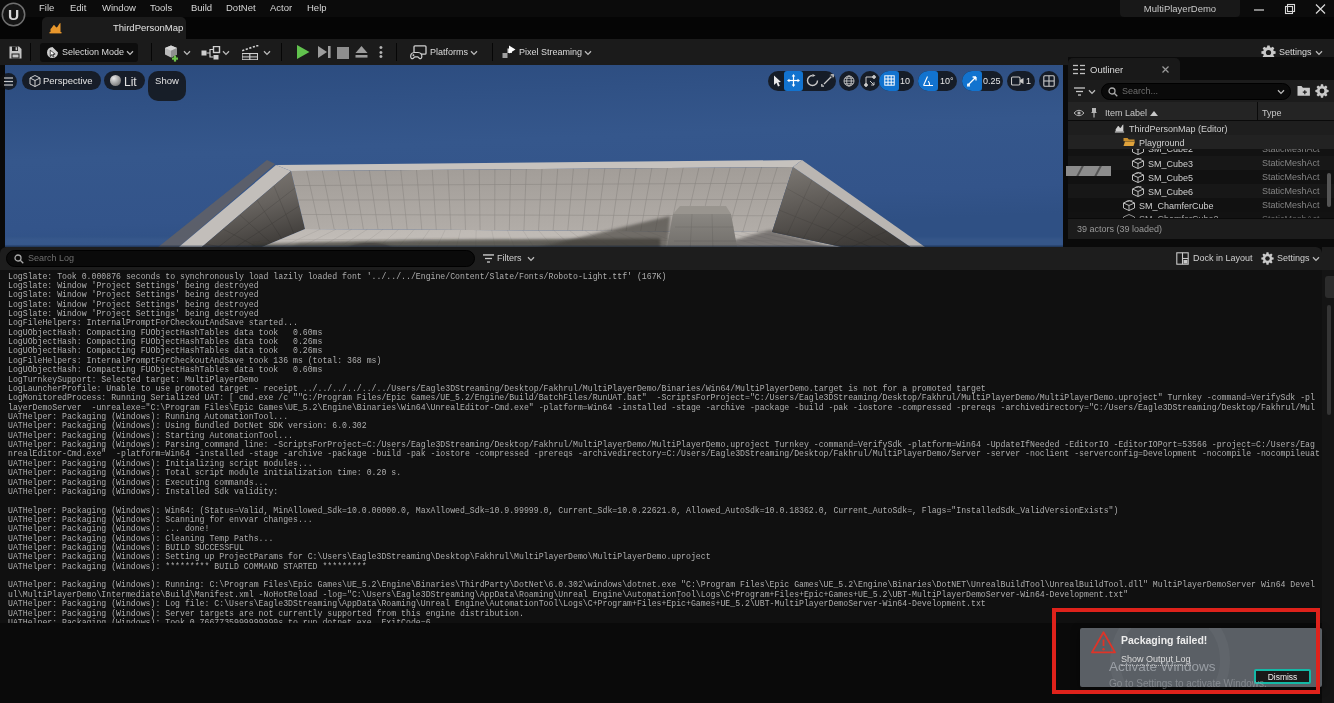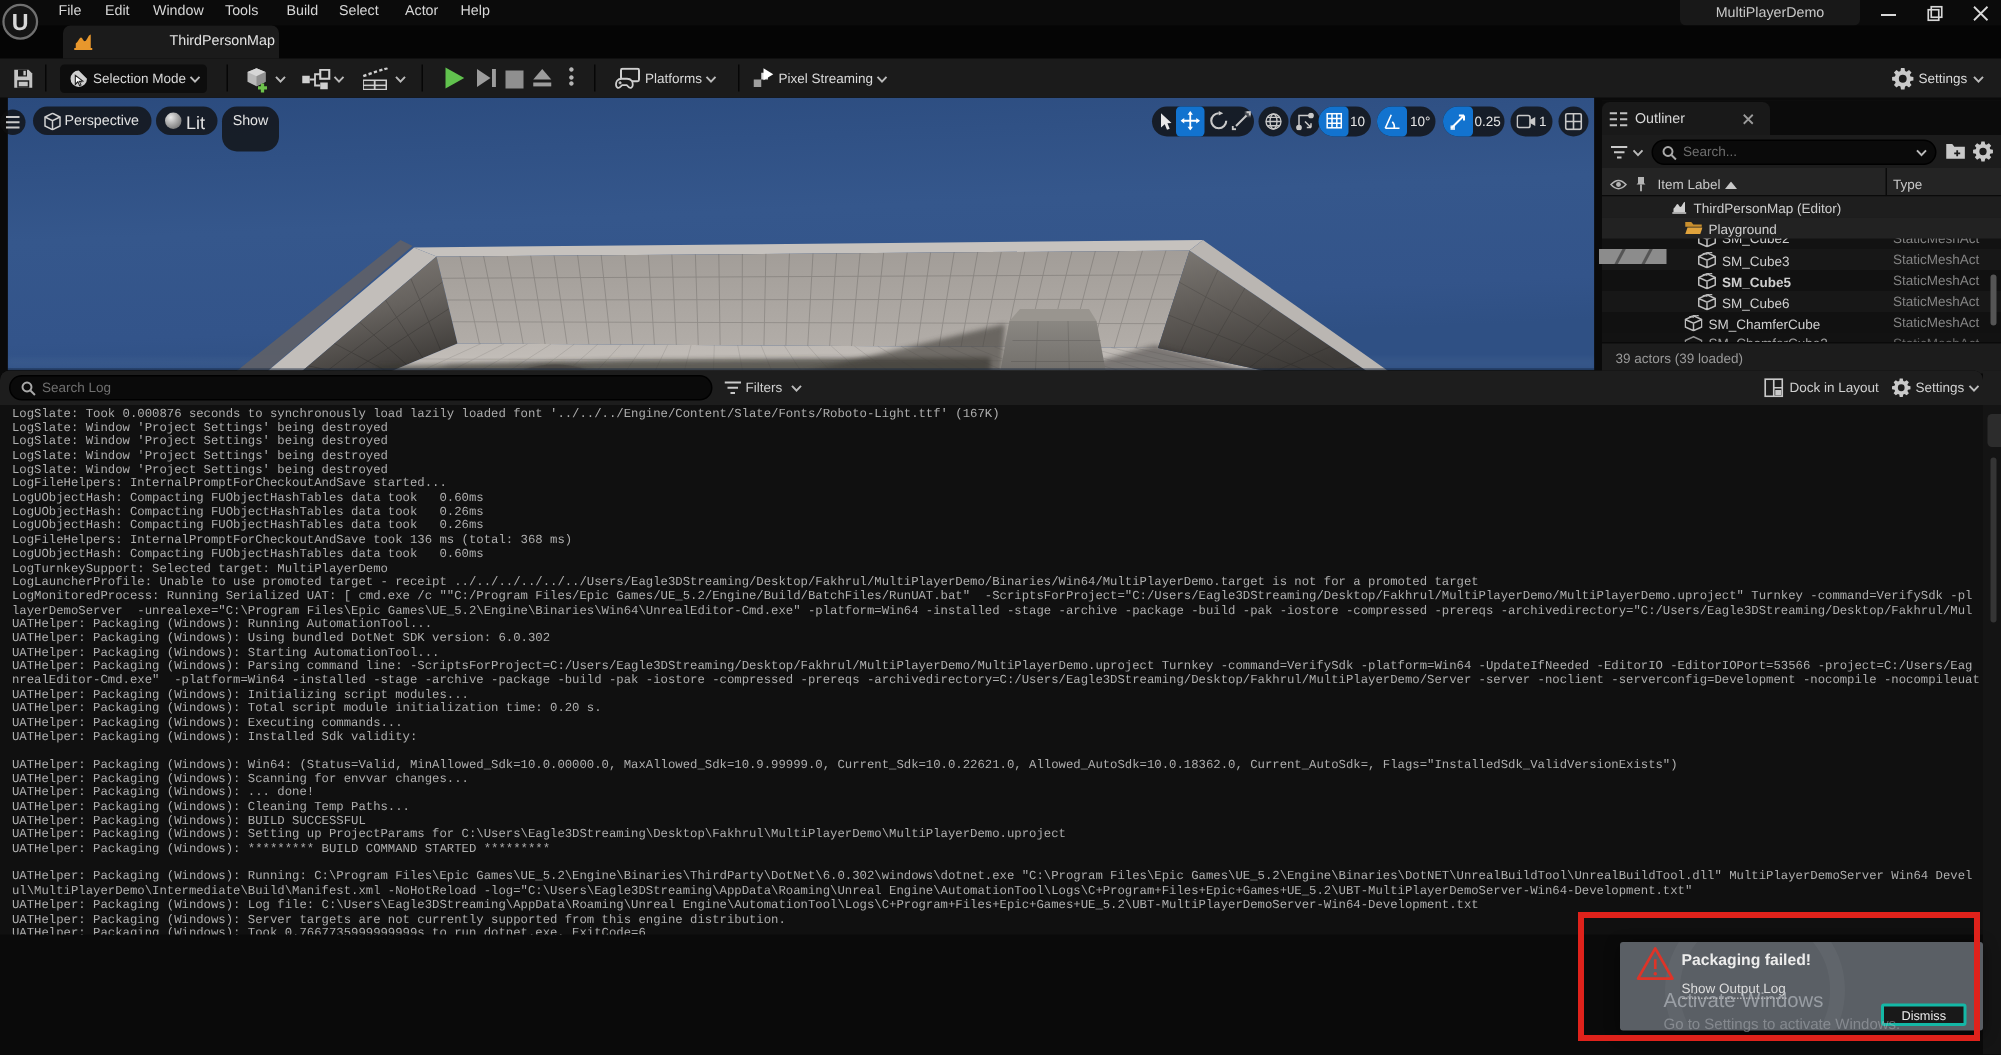--- a/index.html
+++ b/index.html
@@ -18,21 +18,21 @@
 
 <svg class="abs" style="left:1px;top:2px;z-index:30" width="25" height="25" viewBox="0 0 25 25">
   <circle cx="12.5" cy="12.5" r="11.2" fill="#151515" stroke="#707070" stroke-width="1.5"></circle>
   <text x="12.5" y="18" font-size="15.5" font-weight="bold" fill="#d8d8d8" text-anchor="middle" font-family="Liberation Sans">U</text>
 </svg>
 <div class="abs menu" style="left:39px;top:2px;">File</div>
 <div class="abs menu" style="left:70px;top:2px;">Edit</div>
 <div class="abs menu" style="left:102px;top:2px;">Window</div>
 <div class="abs menu" style="left:150px;top:2px;">Tools</div>
 <div class="abs menu" style="left:191px;top:2px;">Build</div>
-<div class="abs menu" style="left:226px;top:2px;">Select</div>
+<div class="abs menu" style="left:226px;top:2px;">DotNet</div>
 <div class="abs menu" style="left:270px;top:2px;">Actor</div>
 <div class="abs menu" style="left:307px;top:2px;">Help</div>
 <div class="abs" style="left:1120px;top:0;width:120px;height:17px;background:#181818;border-radius:0 0 4px 4px;text-align:center;line-height:17px;color:#c8c8c8;font-size:9.5px;">MultiPlayerDemo</div>
 
 <svg class="abs" style="left:1252px;top:3px" width="80" height="12" viewBox="0 0 80 12">
   <line x1="2" y1="7" x2="12" y2="7" stroke="#d8d8d8" stroke-width="1.2"></line>
   <rect x="33.5" y="3.5" width="7" height="7" fill="none" stroke="#d8d8d8" stroke-width="1.1"></rect>
   <rect x="35.5" y="1.5" width="7" height="7" fill="none" stroke="#d8d8d8" stroke-width="1.1"></rect>
   <path d="M64 1.5 L73 10.5 M73 1.5 L64 10.5" stroke="#d8d8d8" stroke-width="1.2"></path>
 </svg>
@@ -404,21 +404,21 @@
 <div class="abs" style="left:1026px;top:76px;color:#e6e6e6;font-size:9px;">1</div>
 <div class="abs" style="left:1039px;top:71px;width:20px;height:20px;border-radius:50%;background:rgba(16,16,16,0.8);"></div>
 <svg class="abs" style="left:1043px;top:75px" width="12" height="12" viewBox="0 0 12 12">
       <g stroke="#c9c9c9" stroke-width="1.1" fill="none">
         <rect x="0.8" y="0.8" width="10.4" height="10.4" rx="1"></rect>
         <line x1="6" y1="0.8" x2="6" y2="11.2"></line>
         <line x1="0.8" y1="6" x2="11.2" y2="6"></line>
       </g>
     </svg>
 
-<div class="abs" style="left:1068px;top:67px;width:266px;height:182px;background:#151515;overflow:hidden;">
+<div class="abs" style="left:1068px;top:57px;width:266px;height:182px;background:#151515;overflow:hidden;">
 
   <div class="abs" style="left:0;top:0;width:266px;height:23px;background:#0b0b0b;"></div>
   <div class="abs" style="left:0;top:1px;width:112px;height:22px;background:#191919;border-radius:5px 5px 0 0;"></div>
   <svg class="abs" style="left:5px;top:7px" width="12" height="11" viewBox="0 0 12 11">
         <g stroke="#c0c0c0" stroke-width="1.3">
           <line x1="0" y1="1.5" x2="5" y2="1.5"></line>
           <line x1="0" y1="5.5" x2="5" y2="5.5"></line>
           <line x1="0" y1="9.5" x2="5" y2="9.5"></line>
           <line x1="7" y1="1.5" x2="12" y2="1.5"></line>
           <line x1="7" y1="5.5" x2="12" y2="5.5"></line>
@@ -503,21 +503,21 @@
           <path d="M6 0.5 L11.5 3 L11.5 8 L6 10.5 L0.5 8 L0.5 3 Z M0.5 3 L6 5.5 L11.5 3 M6 5.5 L6 10.5" fill="none" stroke="#bdbdbd" stroke-width="1"></path>
           <path d="M3.2 1.8 a1.4 0.8 0 0 1 2.8 0 M6.4 0.9 a1.4 0.8 0 0 1 2.8 0" fill="none" stroke="#bdbdbd" stroke-width="0.9"></path>
         </svg>
     <div class="abs" style="left:80px;top:37.5px;">SM_Cube3</div>
     <div class="abs" style="left:194px;top:37px;color:#848484;">StaticMeshAct</div>
     <div class="abs" style="left:0;top:49px;width:266px;height:14px;background:#111;"></div>
     <svg class="abs" style="left:64px;top:51px" width="12" height="11" viewBox="0 0 12 11">
           <path d="M6 0.5 L11.5 3 L11.5 8 L6 10.5 L0.5 8 L0.5 3 Z M0.5 3 L6 5.5 L11.5 3 M6 5.5 L6 10.5" fill="none" stroke="#bdbdbd" stroke-width="1"></path>
           <path d="M3.2 1.8 a1.4 0.8 0 0 1 2.8 0 M6.4 0.9 a1.4 0.8 0 0 1 2.8 0" fill="none" stroke="#bdbdbd" stroke-width="0.9"></path>
         </svg>
-    <div class="abs" style="left:80px;top:51.5px;font-weight:bold;">SM_Cube5</div>
+    <div class="abs" style="left:80px;top:51.5px;">SM_Cube5</div>
     <div class="abs" style="left:194px;top:51px;color:#848484;">StaticMeshAct</div>
     <div class="abs" style="left:0;top:63px;width:266px;height:14px;background:#171717;"></div>
     <svg class="abs" style="left:64px;top:65px" width="12" height="11" viewBox="0 0 12 11">
           <path d="M6 0.5 L11.5 3 L11.5 8 L6 10.5 L0.5 8 L0.5 3 Z M0.5 3 L6 5.5 L11.5 3 M6 5.5 L6 10.5" fill="none" stroke="#bdbdbd" stroke-width="1"></path>
           <path d="M3.2 1.8 a1.4 0.8 0 0 1 2.8 0 M6.4 0.9 a1.4 0.8 0 0 1 2.8 0" fill="none" stroke="#bdbdbd" stroke-width="0.9"></path>
         </svg>
     <div class="abs" style="left:80px;top:65.5px;">SM_Cube6</div>
     <div class="abs" style="left:194px;top:65px;color:#848484;">StaticMeshAct</div>
     <div class="abs" style="left:0;top:77px;width:266px;height:14px;background:#111;"></div>
     <svg class="abs" style="left:55px;top:79px" width="12" height="11" viewBox="0 0 12 11">

